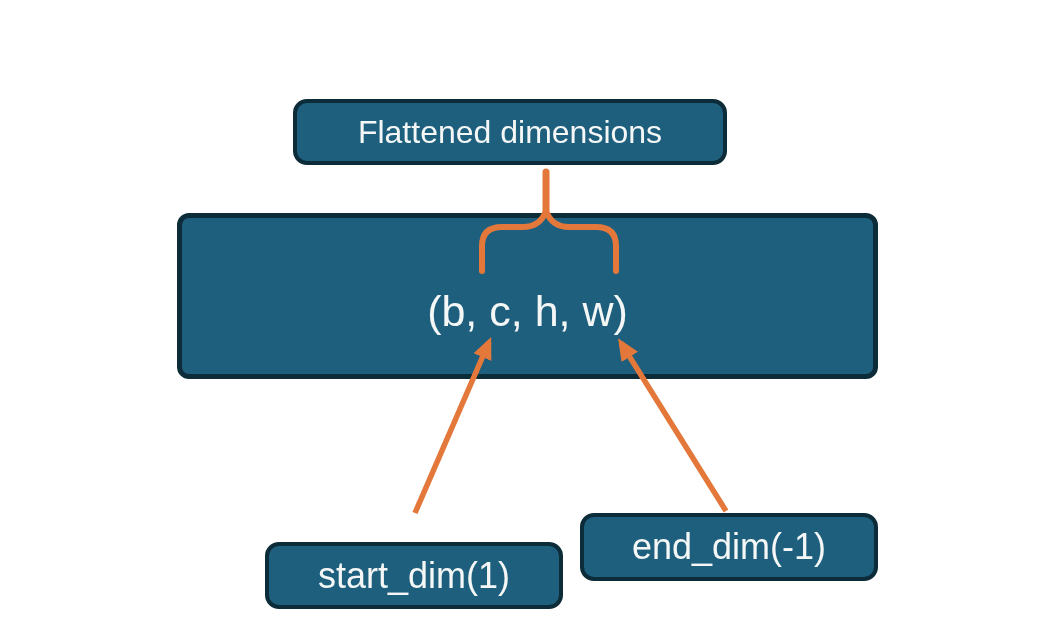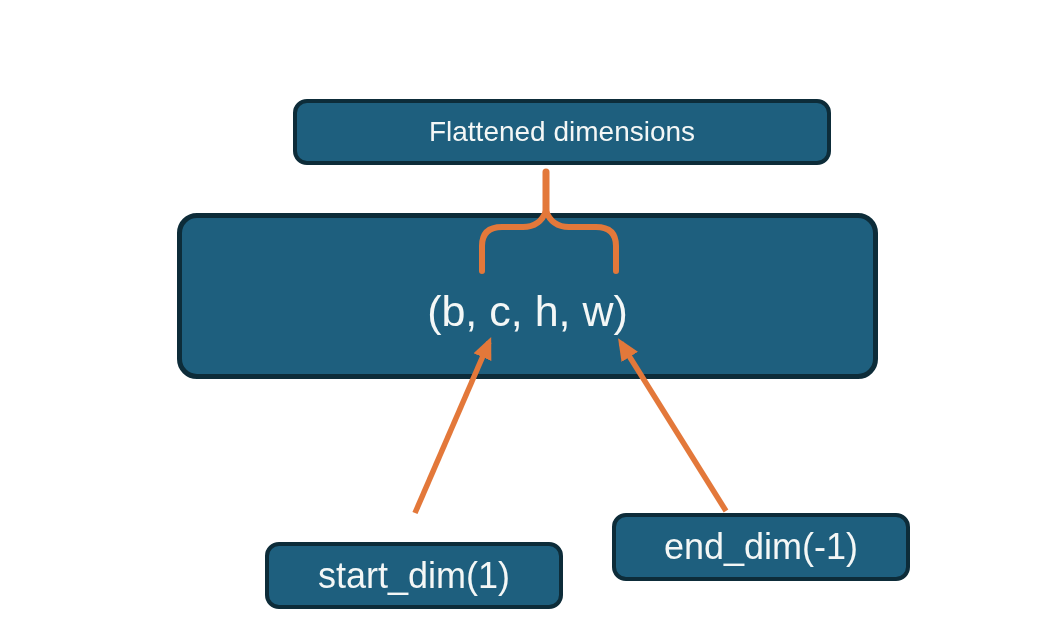--- a/index.html
+++ b/index.html
@@ -18,42 +18,42 @@
     border: 4px solid #0d2c39;
     color: #f4f7f6;
     display: flex;
     align-items: center;
     justify-content: center;
     text-align: center;
     white-space: nowrap;
   }
   .title-node {
     left: 293px; top: 99px;
-    width: 538px; height: 66px;
+    width: 434px; height: 66px;
     border-radius: 14px;
-    font-size: 28px;
+    font-size: 32px;
   }
   .tensor-node {
     left: 177px; top: 213px;
     width: 701px; height: 166px;
     border-width: 5px;
-    border-radius: 20px;
+    border-radius: 12px;
     font-size: 43px;
     padding-top: 30px;
     align-items: center;
   }
   .start-node {
     left: 265px; top: 515px;
     width: 298px; height: 67px;
     border-radius: 14px;
     font-size: 36px;
     margin-top: 27px;
   }
   .end-node {
-    left: 612px; top: 513px;
+    left: 580px; top: 513px;
     width: 298px; height: 68px;
     border-radius: 14px;
     font-size: 36px;
   }
   .overlay {
     position: absolute;
     left: 0; top: 0;
     width: 1038px; height: 632px;
     pointer-events: none;
   }

